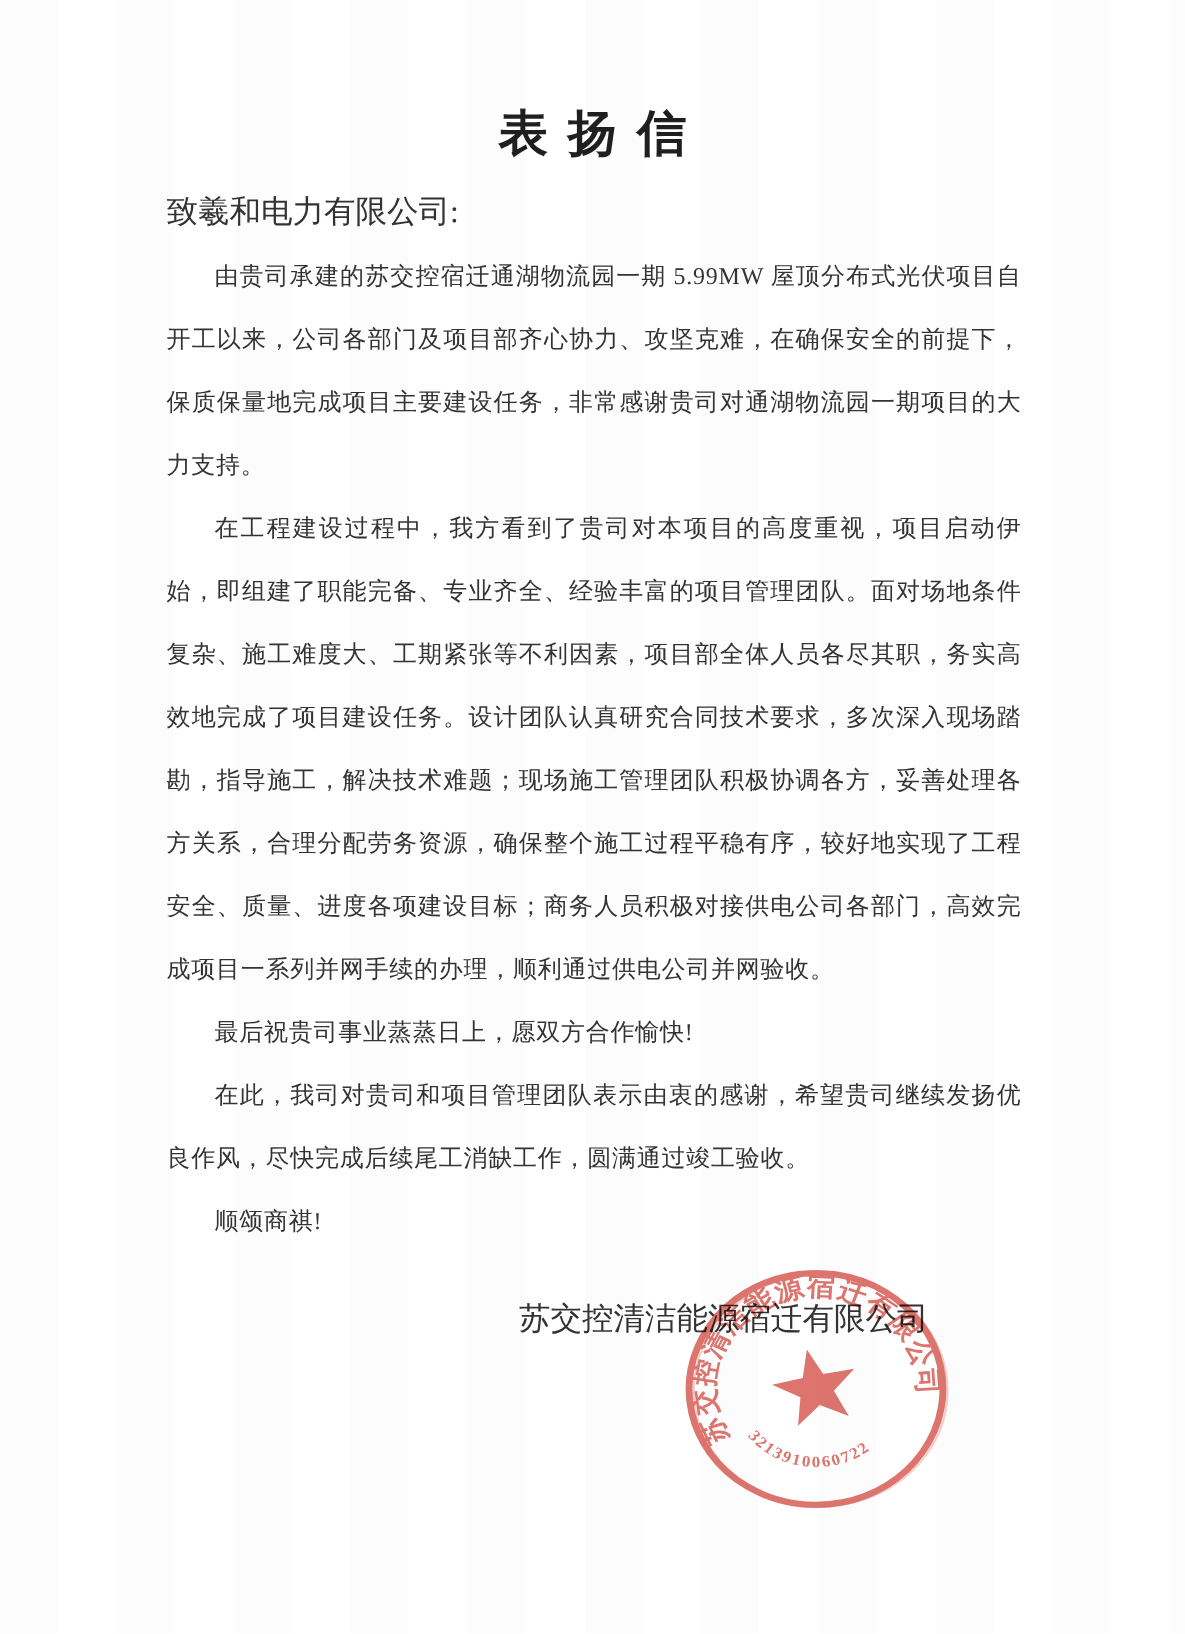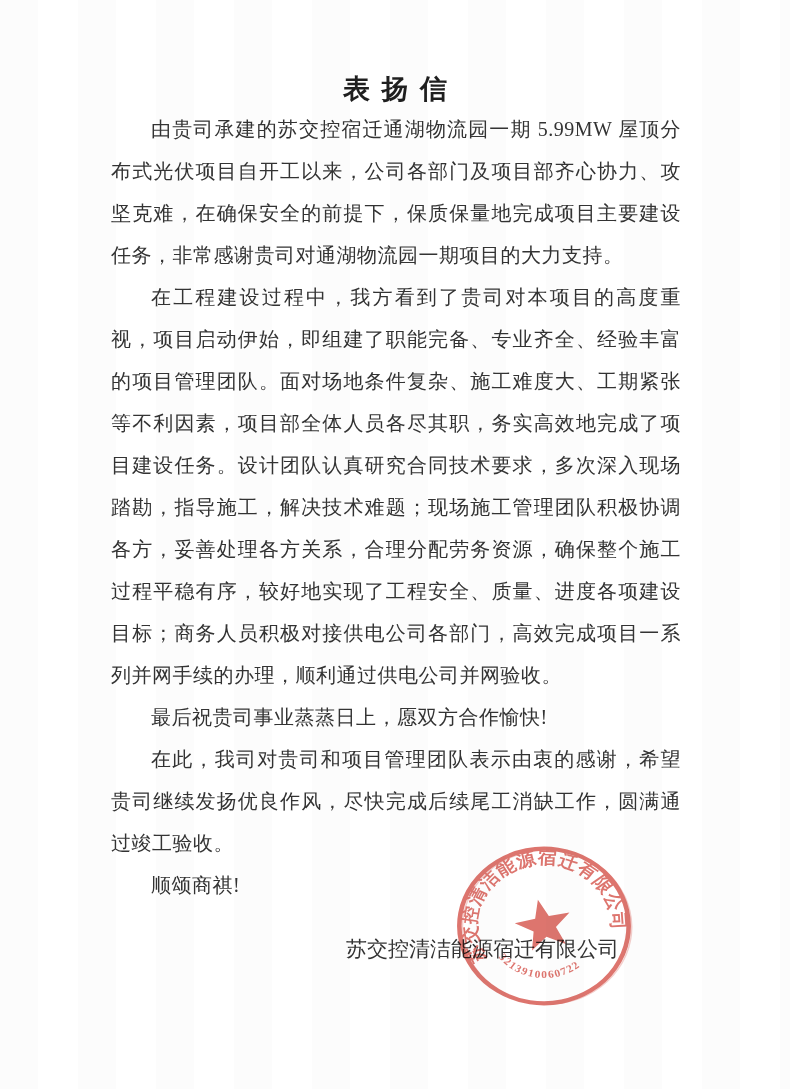--- a/index.html
+++ b/index.html
@@ -24,34 +24,34 @@
   .content {
     position: absolute;
     left: 111px;
     top: 0;
     width: 570px;
   }
   .title {
     margin: 72px 0 0 0;
     font-family: "Liberation Sans", "DejaVu Sans", sans-serif;
     font-weight: bold;
-    font-size: 27px;
+    font-size: 33px;
     line-height: 34px;
     letter-spacing: 2px;
     text-align: center;
     color: #1f1f1f;
   }
   .salutation {
     margin: 14px 0 0 0;
     font-size: 21px;
     line-height: 42px;
   }
   .para {
     margin: 0;
-    font-size: 20px;
+    font-size: 16px;
     line-height: 42px;
     text-indent: 2em;
     text-align: justify;
     letter-spacing: 0.5px;
   }
   .para.first {
     margin-top: 2px;
   }
   .signature {
     margin: 28px 0 0 0;
@@ -78,20 +78,21 @@
     font-family: "Liberation Serif", "DejaVu Serif", serif;
     font-weight: bold;
   }
 </style>
 </head>
 <body>
 
 <div class="page">
   <div class="content">
     <h1 class="title">表 扬 信</h1>
+    <p class="salutation">致羲和电力有限公司:</p>
     <p class="para first">由贵司承建的苏交控宿迁通湖物流园一期 5.99MW 屋顶分布式光伏项目自开工以来，公司各部门及项目部齐心协力、攻坚克难，在确保安全的前提下，保质保量地完成项目主要建设任务，非常感谢贵司对通湖物流园一期项目的大力支持。</p>
     <p class="para">在工程建设过程中，我方看到了贵司对本项目的高度重视，项目启动伊始，即组建了职能完备、专业齐全、经验丰富的项目管理团队。面对场地条件复杂、施工难度大、工期紧张等不利因素，项目部全体人员各尽其职，务实高效地完成了项目建设任务。设计团队认真研究合同技术要求，多次深入现场踏勘，指导施工，解决技术难题；现场施工管理团队积极协调各方，妥善处理各方关系，合理分配劳务资源，确保整个施工过程平稳有序，较好地实现了工程安全、质量、进度各项建设目标；商务人员积极对接供电公司各部门，高效完成项目一系列并网手续的办理，顺利通过供电公司并网验收。</p>
     <p class="para">最后祝贵司事业蒸蒸日上，愿双方合作愉快!</p>
     <p class="para">在此，我司对贵司和项目管理团队表示由衷的感谢，希望贵司继续发扬优良作风，尽快完成后续尾工消缺工作，圆满通过竣工验收。</p>
     <p class="para">顺颂商祺!</p>
     <div class="signature">
       <div class="sig-company">苏交控清洁能源宿迁有限公司</div>
 
     </div>
   </div>

